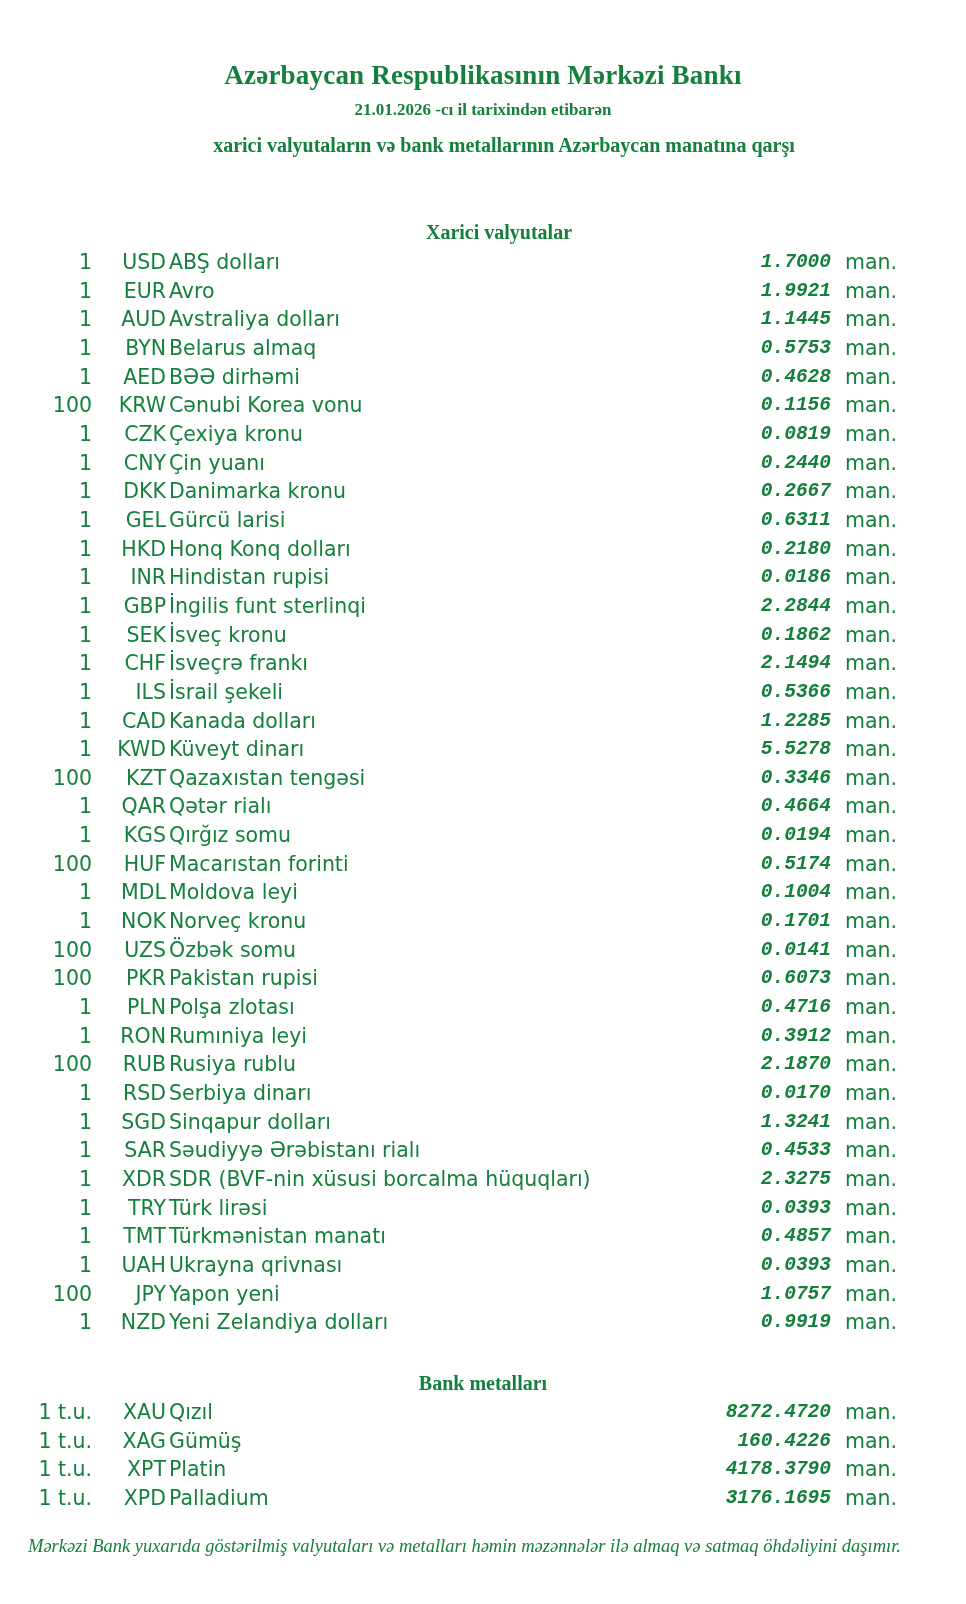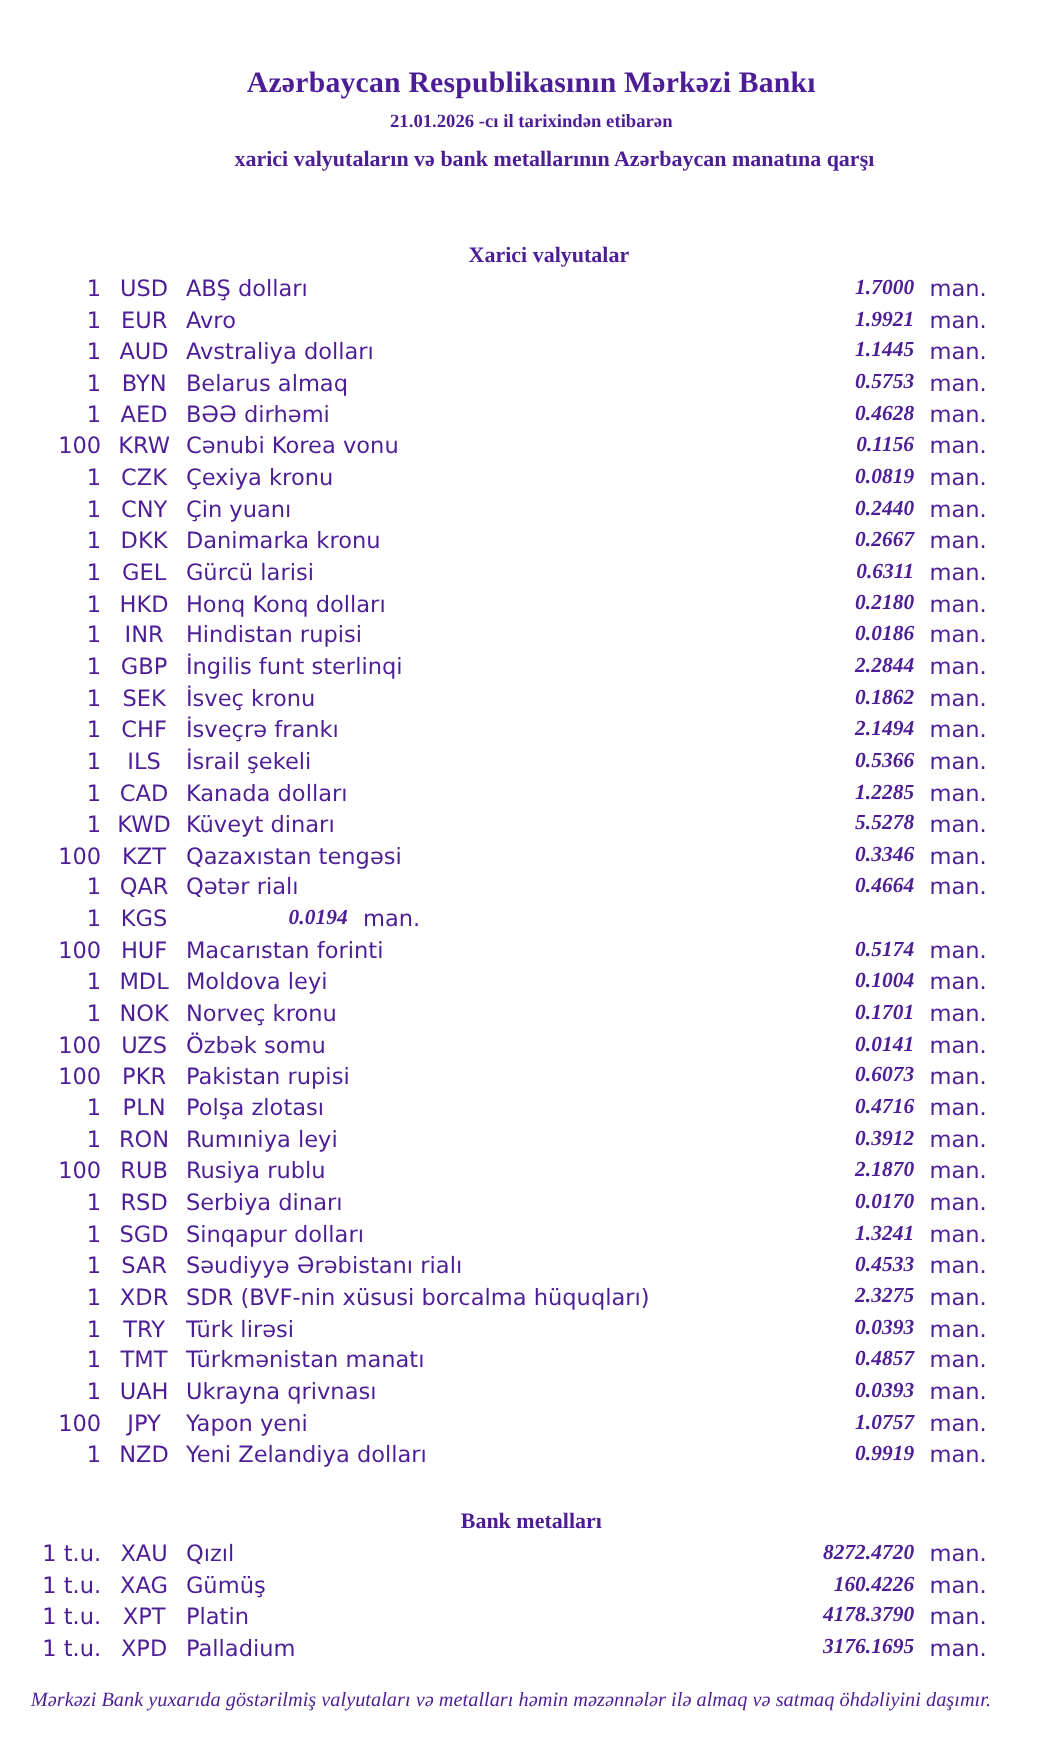--- a/index.html
+++ b/index.html
@@ -2,21 +2,21 @@
 <html><head>
 <meta charset="utf-8">
 <style>
   * { margin: 0; padding: 0; box-sizing: border-box; }
   html, body { background: #ffffff; }
   .page {
     position: relative;
     width: 966px;
     height: 1604px;
     background: #ffffff;
-    color: #4c1d95;
+    color: #15803d;
     overflow: hidden;
     font-family: "DejaVu Sans", sans-serif;
   }
   .centered { position: absolute; left: 0; right: 0; text-align: center; }
   .page-title {
     top: 60px;
     font-family: "Liberation Serif", serif;
     font-weight: bold;
     font-size: 27px;
     letter-spacing: 0.2px;
@@ -52,33 +52,33 @@
     white-space: nowrap;
   }
   .cell-qty {
     width: 96px;
     text-align: right;
     padding-right: 4px;
     font-size: 20.5px;
   }
   .cell-code {
     width: 70px;
-    text-align: center;
+    text-align: right;
     font-size: 20.5px;
   }
   .cell-name {
     flex: 1;
     text-align: left;
     padding-left: 3px;
     font-size: 20.5px;
   }
   .cell-rate {
     width: 150px;
     text-align: right;
-    font-family: Liberation Serif, serif;
+    font-family: Liberation Mono, monospace;
     font-weight: bold;
     font-style: italic;
     font-size: 19.5px;
   }
   .cell-unit {
     width: 66px;
     text-align: right;
     font-size: 20.5px;
   }
   .footer-note {
@@ -264,20 +264,21 @@
         <span class="cell-qty">1</span>
         <span class="cell-code">QAR</span>
         <span class="cell-name">Qətər rialı</span>
         <span class="cell-rate">0.4664</span>
         <span class="cell-unit">man.</span>
       </div>
 
       <div class="rate-row">
         <span class="cell-qty">1</span>
         <span class="cell-code">KGS</span>
+        <span class="cell-name">Qırğız somu</span>
         <span class="cell-rate">0.0194</span>
         <span class="cell-unit">man.</span>
       </div>
 
       <div class="rate-row">
         <span class="cell-qty">100</span>
         <span class="cell-code">HUF</span>
         <span class="cell-name">Macarıstan forinti</span>
         <span class="cell-rate">0.5174</span>
         <span class="cell-unit">man.</span>

